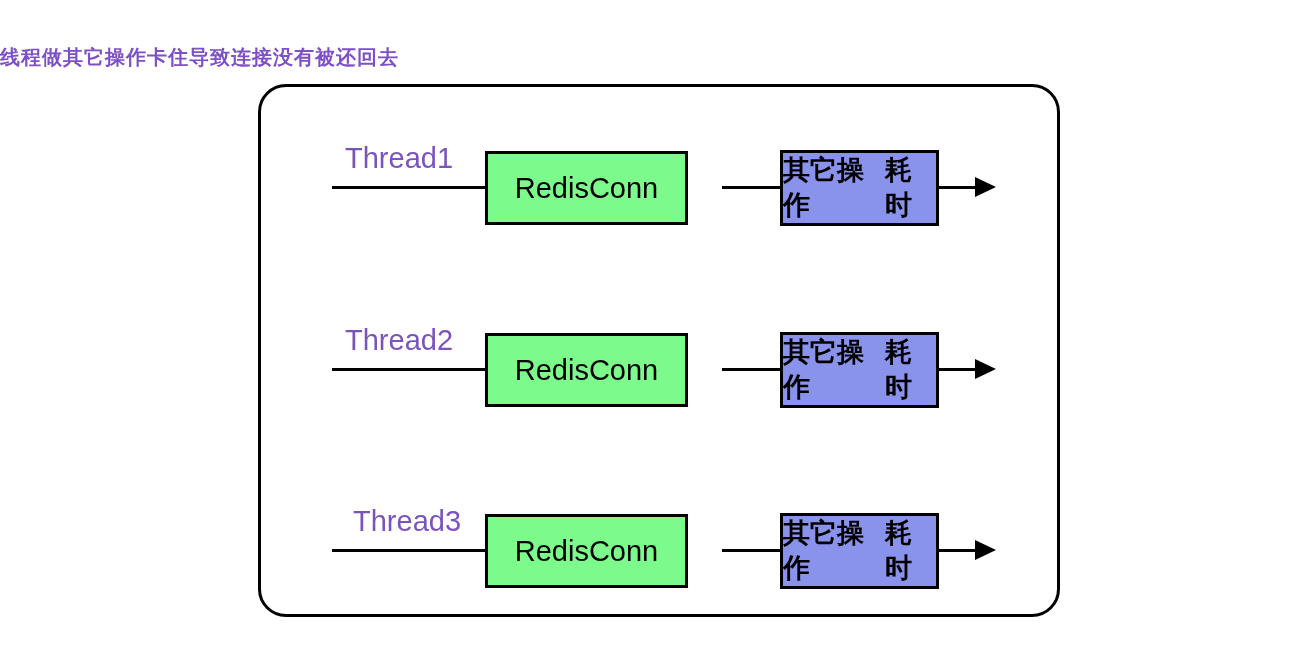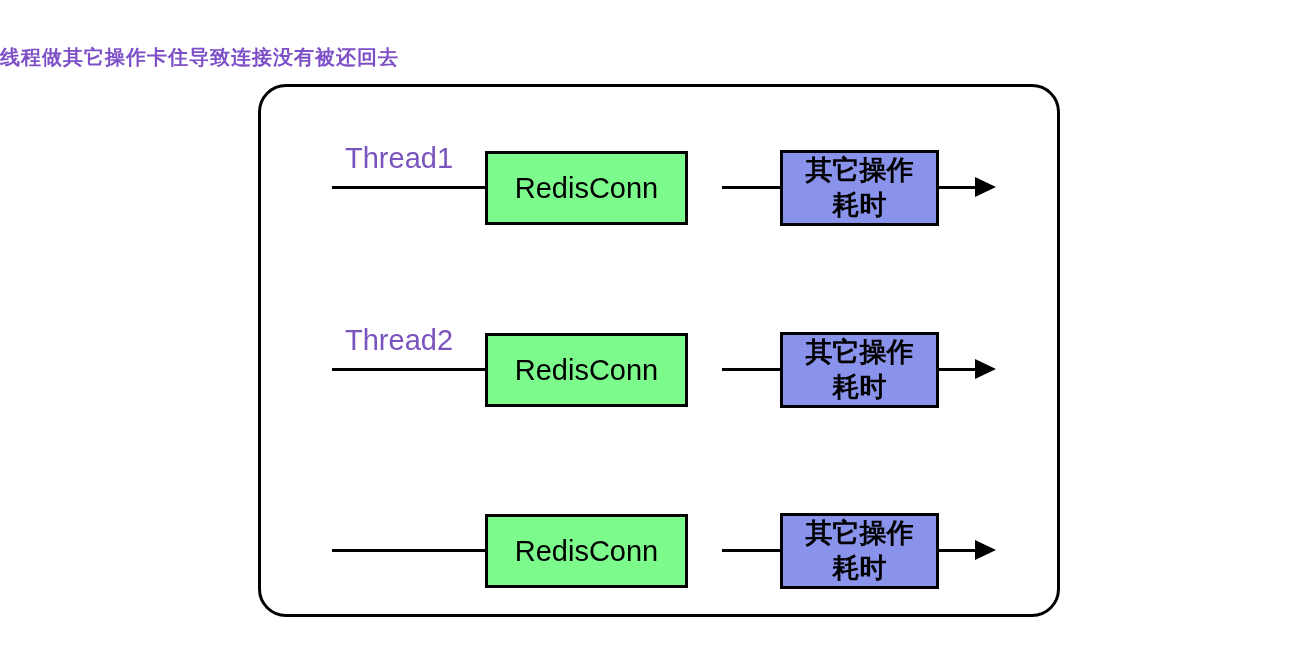--- a/index.html
+++ b/index.html
@@ -78,21 +78,21 @@
   .node-conn {
     left:224px; top:13px;
     width:203px; height:74px;
     background:var(--c-green);
     font-size:29px;
   }
   .node-op {
     left:519px; top:12px;
     width:159px; height:76px;
     background:var(--c-blue);
-    flex-direction:column;
+    flex-direction:row;
     font-size:27px;
     font-weight:600;
     line-height:35px;
   }
   .watermark {
     position:absolute;
     right:12px; bottom:14px;
     font-size:20px;
     color:var(--c-watermark);
     letter-spacing:1px;
@@ -131,20 +131,21 @@
       <span class="seg seg-b"></span>
       <div class="node node-op">
         <span>其它操作</span>
         <span>耗时</span>
       </div>
       <span class="seg seg-c"></span>
       <span class="arrowhead"></span>
     </div>
 
     <div class="row row-3">
+      <span class="thread-label">Thread3</span>
       <span class="seg seg-a"></span>
       <div class="node node-conn">
         <span>RedisConn</span>
       </div>
       <span class="seg seg-b"></span>
       <div class="node node-op">
         <span>其它操作</span>
         <span>耗时</span>
       </div>
       <span class="seg seg-c"></span>

